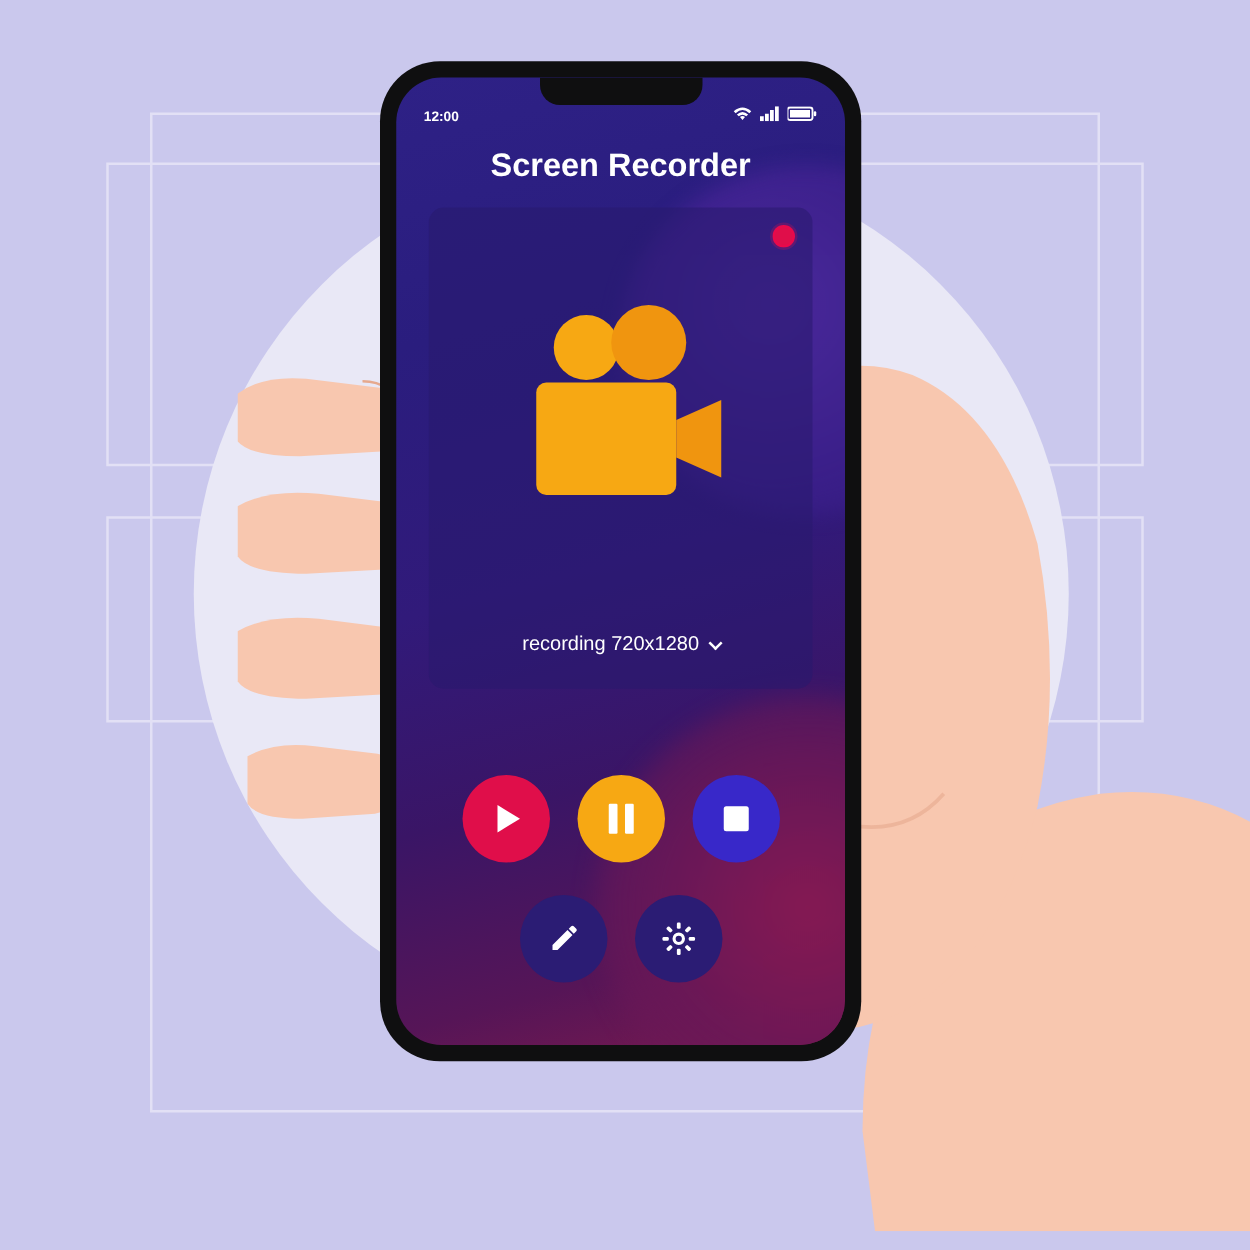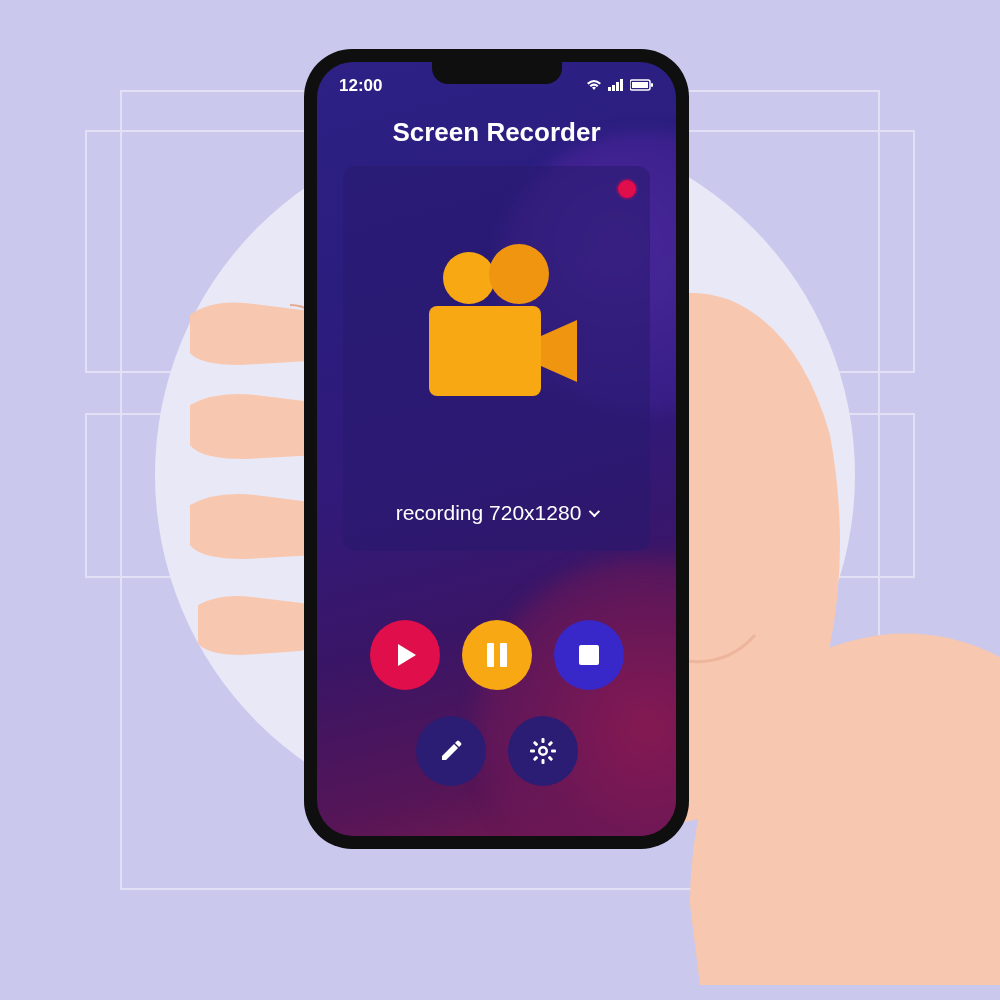--- a/index.html
+++ b/index.html
@@ -88,24 +88,24 @@
     z-index: 30;
   }
   .status-bar {
     position: absolute;
     top: 14px;
     left: 0;
     width: 100%;
     height: 24px;
     display: flex;
     justify-content: space-between;
-    align-items: flex-start;
+    align-items: flex-end;
     padding: 0 22px;
     color: #fff;
-    font-size: 17px;
+    font-size: 11px;
     font-weight: 600;
     z-index: 25;
   }
   .status-right { display: flex; align-items: center; gap: 6px; }
   .app-title {
     position: absolute;
     top: 55px;
     width: 100%;
     text-align: center;
     color: #fff;
@@ -141,21 +141,21 @@
     transform: translateX(-50%);
     width: 180px;
     height: 170px;
   }
   .resolution-row {
     position: absolute;
     bottom: 26px;
     width: 100%;
     text-align: center;
     color: #fff;
-    font-size: 21px;
+    font-size: 16px;
     display: flex;
     justify-content: center;
     align-items: center;
     gap: 8px;
   }
   .chevron {
     display: inline-block;
     width: 8px;
     height: 8px;
     border-right: 2px solid #fff;

